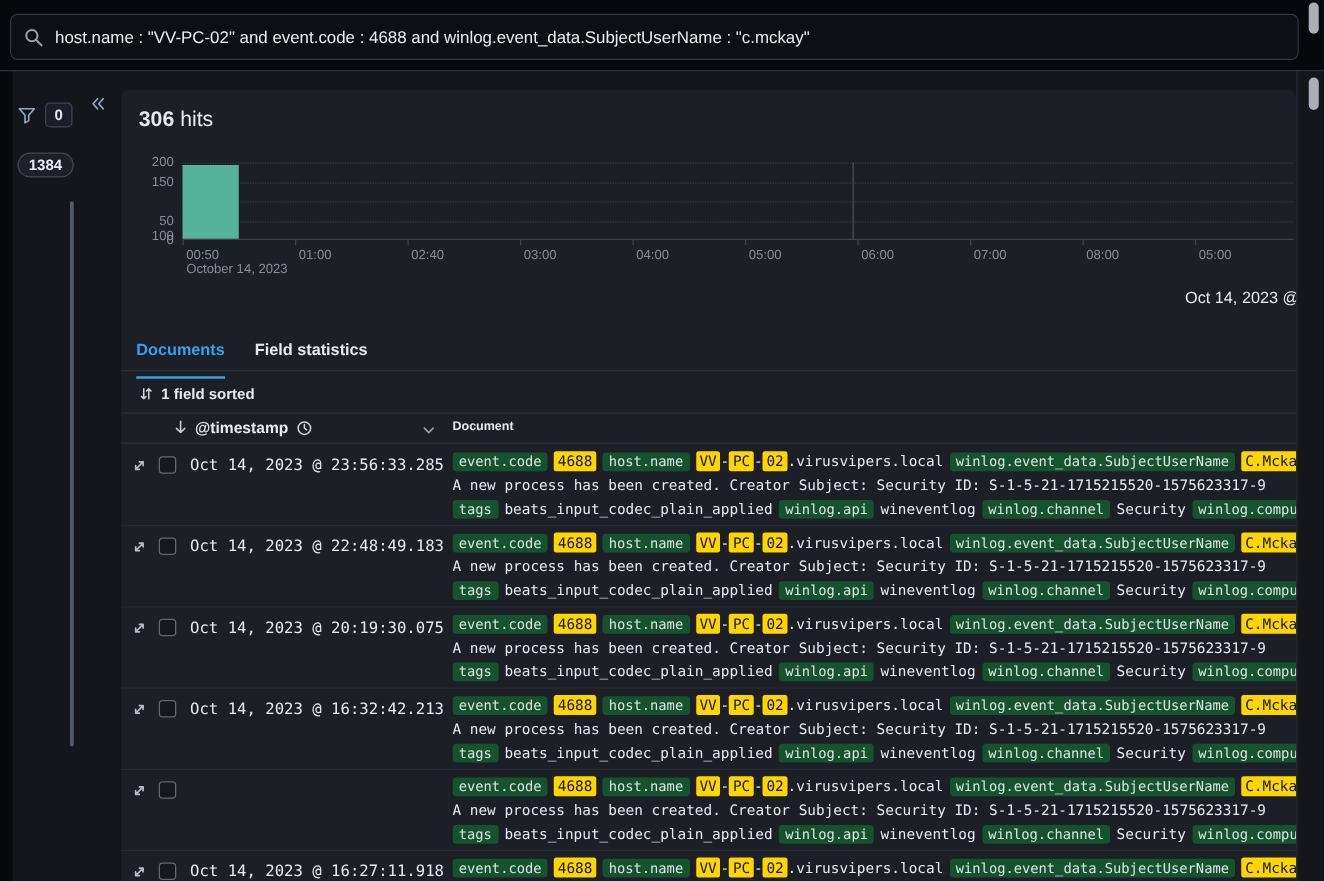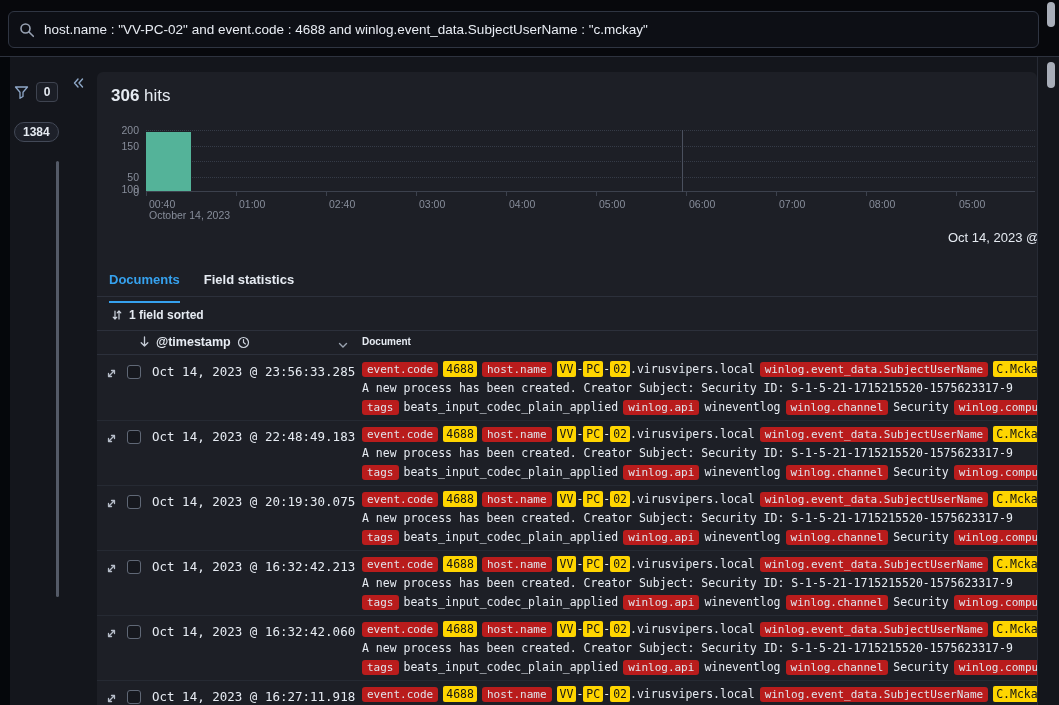--- a/index.html
+++ b/index.html
@@ -80,21 +80,21 @@
   .expand { position:absolute; left:8px; top:10px; cursor:pointer; }
   .checkbox { position:absolute; left:30px; top:9px; width:14px; height:14px;
               background:#16181e; border:1px solid #606876; border-radius:3px; cursor:pointer; }
   .ts { position:absolute; left:55px; top:8px; font-family:"DejaVu Sans Mono", monospace;
         font-size:12.5px; white-space:nowrap; }
   .doc { position:absolute; left:265px; top:4px; right:0; height:60px; overflow:hidden;
          font-family:"DejaVu Sans Mono", monospace; font-size:11.5px; }
   .doc-line { height:19px; line-height:19px; white-space:nowrap; overflow:hidden; }
   .tok { margin-right:5px; }
   .tok.nogap { margin-right:0; }
-  .tok.pill { background:#b91c1c; color:#dfe3ea; padding:1px 5px; border-radius:3px; font-size:11px; }
+  .tok.pill { background:#14532d; color:#dfe3ea; padding:1px 5px; border-radius:3px; font-size:11px; }
   .tok.mark { background:#ffd500; color:#141414; padding:1px 3px; border-radius:2px; }
 
   
   .gutter-line { position:absolute; left:1037px; top:57px; width:1px; height:648px;
                  background:#272b35; z-index:6; }
   .thumb { position:absolute; width:8px; border-radius:4px; background:#a9aeb9; z-index:10; cursor:pointer; }
   .thumb-1 { left:1047px; top:2px;  height:25px; }
   .thumb-2 { left:1047px; top:62px; height:26px; }
 </style>
 </head>
@@ -144,21 +144,21 @@
           <div class="bar" style="left: 0px; width: 45px; height: 58.9px; background: rgb(84, 179, 153);"></div>
           <div class="annot" style="left: 535.5px;"></div>
         </div>
       <div class="xsub">October 14, 2023</div>
     <div class="ylabel" style="top: 68px;">0</div>
         <div class="ylabel" style="top: 52.5px;">50</div>
         <div class="ylabel" style="top: 37px; margin-top: 28px;">100</div>
         <div class="ylabel" style="top: 21.5px;">150</div>
         <div class="ylabel" style="top: 6px;">200</div>
         <div class="xtick" style="left: 49px;"></div>
-        <div class="xlabel" style="left: 52px;">00:40</div>
+        <div class="xlabel" style="left: 52px;">00:50</div>
         <div class="xtick" style="left: 139px;"></div>
         <div class="xlabel" style="left: 142px;">01:00</div>
         <div class="xtick" style="left: 229px;"></div>
         <div class="xlabel" style="left: 232px;">02:40</div>
         <div class="xtick" style="left: 319px;"></div>
         <div class="xlabel" style="left: 322px;">03:00</div>
         <div class="xtick" style="left: 409px;"></div>
         <div class="xlabel" style="left: 412px;">04:00</div>
         <div class="xtick" style="left: 499px;"></div>
         <div class="xlabel" style="left: 502px;">05:00</div>
@@ -266,21 +266,20 @@
     </div>
   </div>
 
   <div class="row">
     <span class="expand">
       <svg width="13" height="13" viewBox="0 0 13 13">
         <path d="M3.5 9.5 L9.5 3.5 M6.5 3.5 H9.5 V6.5 M6.5 9.5 H3.5 V6.5" fill="none" stroke="#b6bdc9" stroke-width="1.3" stroke-linecap="round" stroke-linejoin="round"></path>
       </svg>
     </span>
     <span class="checkbox"></span>
-    <span class="ts">Oct 14, 2023 @ 16:32:42.060</span>
     <div class="doc">
       <div class="doc-line"><span class="tok pill">event.code</span><span class="tok mark">4688</span><span class="tok pill">host.name</span><span class="tok mark nogap">VV</span><span class="tok text nogap">-</span><span class="tok mark nogap">PC</span><span class="tok text nogap">-</span><span class="tok mark nogap">02</span><span class="tok text">.virusvipers.local</span><span class="tok pill">winlog.event_data.SubjectUserName</span><span class="tok mark">C.Mckay</span></div>
       <div class="doc-line">A new process has been created. Creator Subject: Security ID: S-1-5-21-1715215520-1575623317-9</div>
       <div class="doc-line"><span class="tok pill">tags</span><span class="tok text">beats_input_codec_plain_applied</span><span class="tok pill">winlog.api</span><span class="tok text">wineventlog</span><span class="tok pill">winlog.channel</span><span class="tok text">Security</span><span class="tok pill">winlog.computer_name</span></div>
     </div>
   </div>
 
   <div class="row">
     <span class="expand">
       <svg width="13" height="13" viewBox="0 0 13 13">

